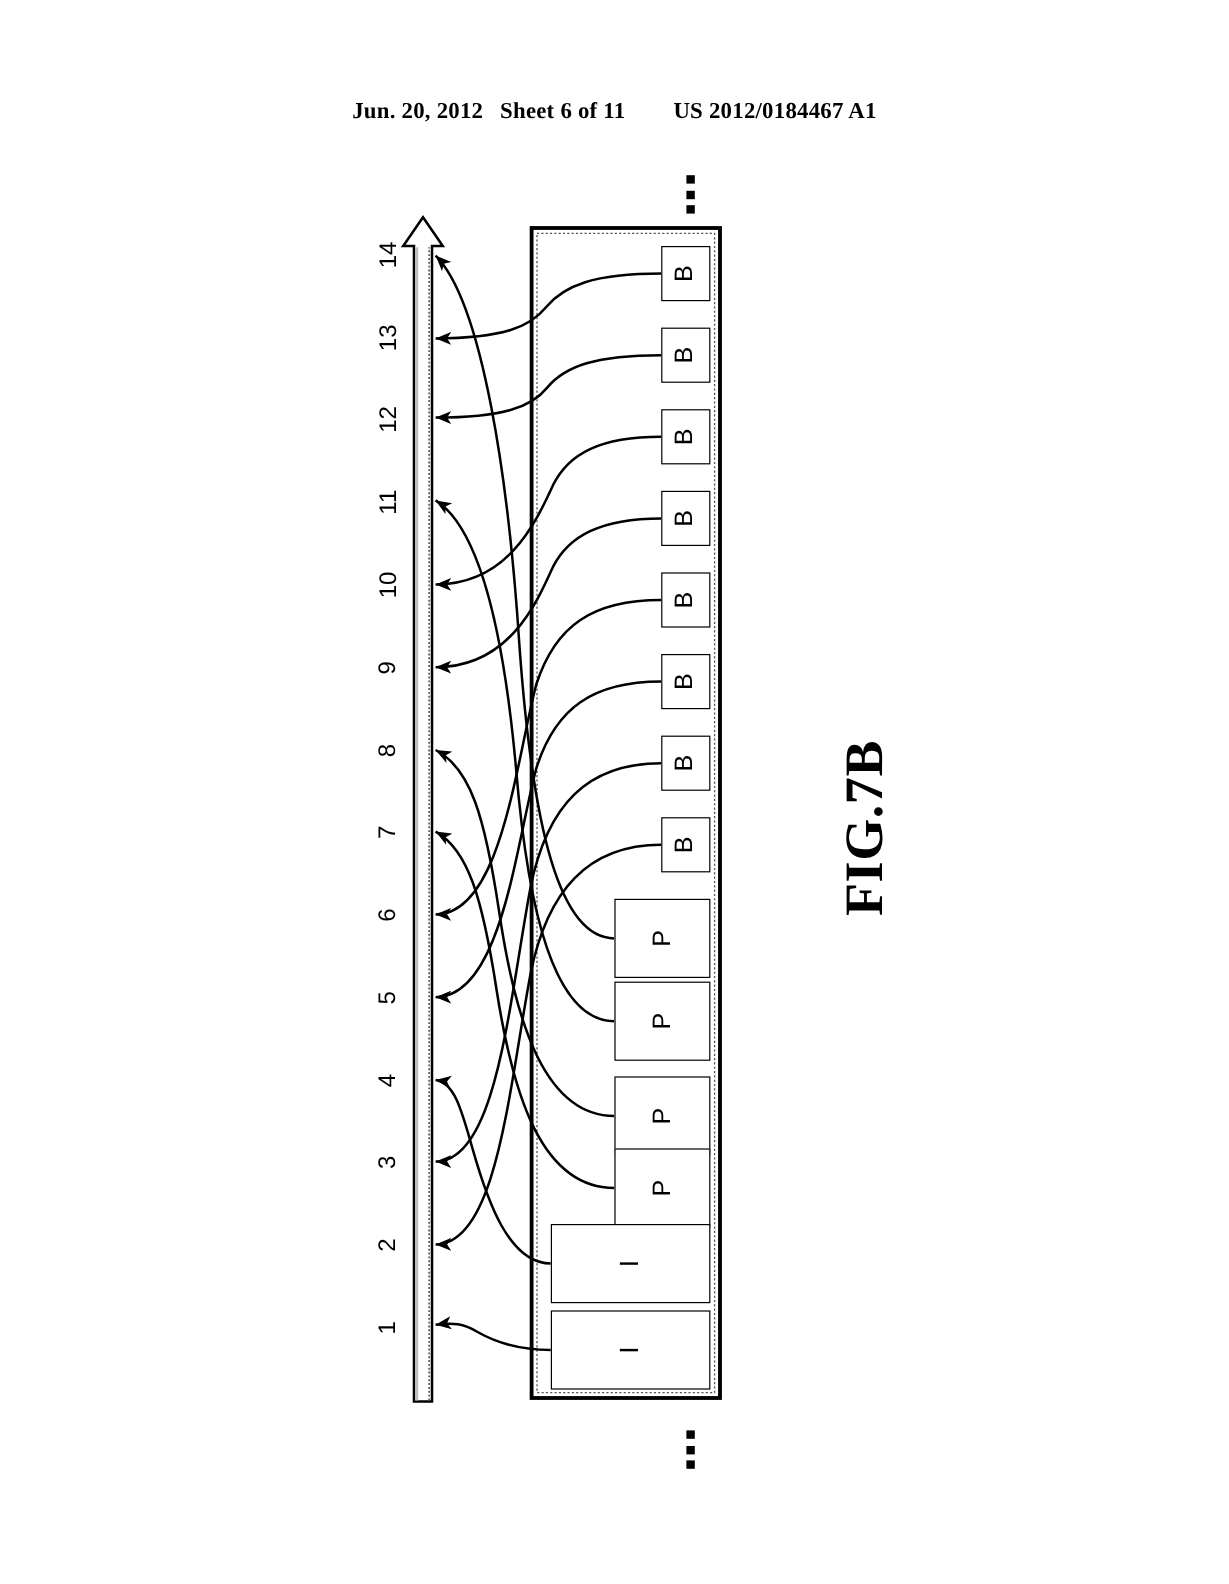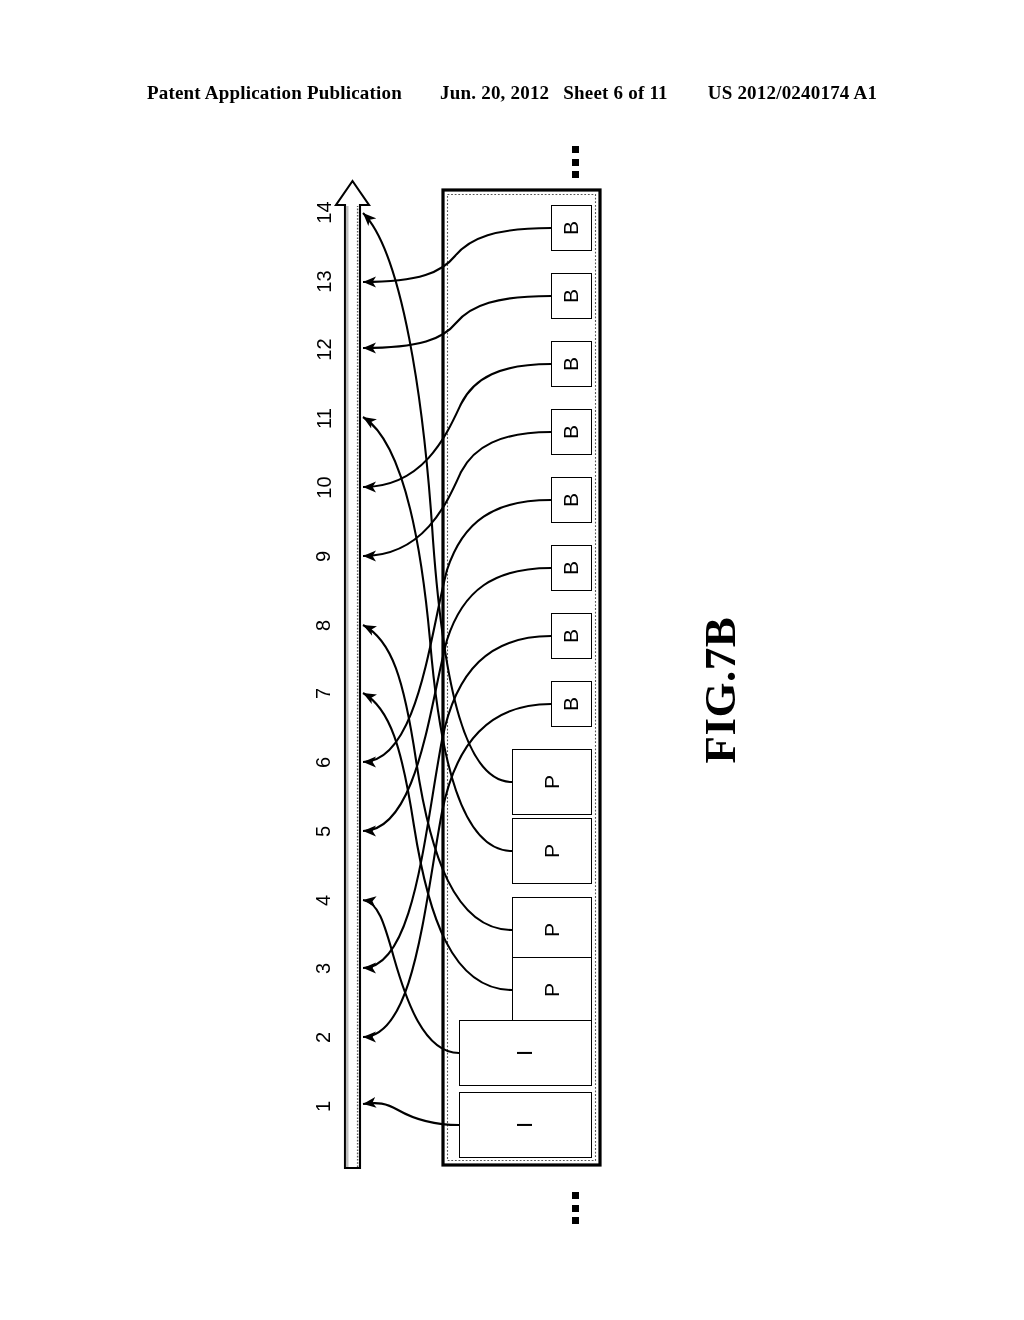--- a/index.html
+++ b/index.html
@@ -94,24 +94,23 @@
   .ellipsis i{
     display:block;
     width:7px;height:7px;
     background:#000;
   }
 </style>
 </head>
 <body>
 
 <div id="pub-header">
-  <span class="h-pub">Patent Application Publication</span>
   <span class="h-date">Jun. 20, 2012</span>
   <span class="h-sheet">Sheet 6 of 11</span>
-  <span class="h-num">US 2012/0240174 A1</span>
+  <span class="h-num">US 2012/0184467 A1</span>
 </div>
 
 <div id="figure-stage">
 
   <svg id="fig-svg" width="1024" height="1320" viewBox="0 0 1024 1320">
     <defs>
       <marker id="axArrow" markerWidth="14" markerHeight="12" refX="13" refY="6" orient="auto" markerUnits="userSpaceOnUse">
         <path d="M13,6 L0,0.6 L3.4,6 L0,11.4 Z" fill="#000"></path>
       </marker>
     </defs>

